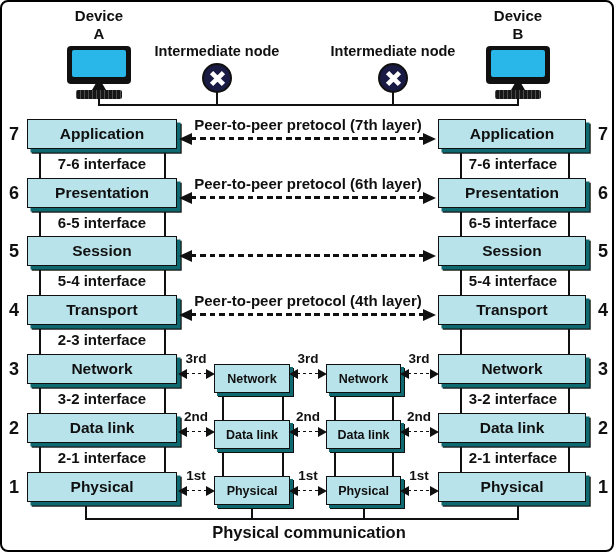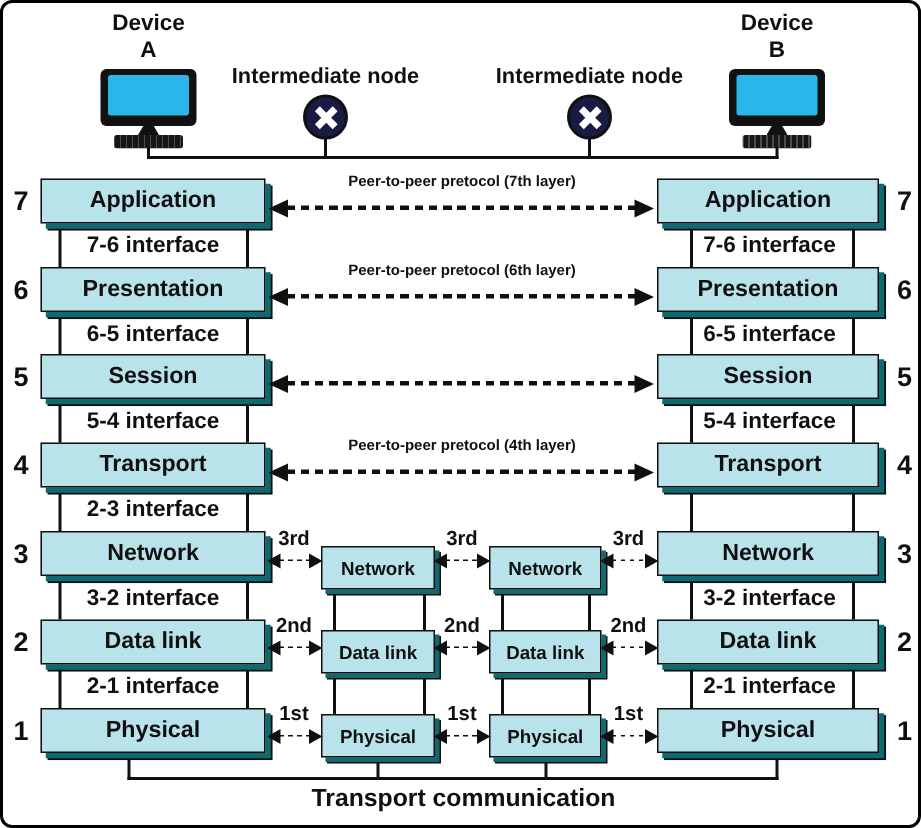--- a/index.html
+++ b/index.html
@@ -49,21 +49,21 @@
     flex: 1; height: 2.7px; margin: 0 -1px;
     background: repeating-linear-gradient(90deg, #101010 0 5.5px, transparent 5.5px 9.5px);
   }
   .ah { width: 0; height: 0; flex: none; }
   .ah.l { border-right: 13px solid #101010; border-top: 6.5px solid transparent; border-bottom: 6.5px solid transparent; }
   .ah.r { border-left: 13px solid #101010; border-top: 6.5px solid transparent; border-bottom: 6.5px solid transparent; }
   .arrow.sm { height: 11px; }
   .arrow.sm .dash { height: 1.8px; background: repeating-linear-gradient(90deg, #101010 0 3px, transparent 3px 6px); }
   .arrow.sm .ah.l { border-right: 9px solid #101010; border-top: 5px solid transparent; border-bottom: 5px solid transparent; }
   .arrow.sm .ah.r { border-left: 9px solid #101010; border-top: 5px solid transparent; border-bottom: 5px solid transparent; }
-  .peer-label { position: absolute; font-weight: 700; font-size: 10px; text-align: center; z-index: 3; }
+  .peer-label { position: absolute; font-weight: 700; font-size: 15px; text-align: center; z-index: 3; }
   .hop-label { position: absolute; font-weight: 700; font-size: 13.5px; text-align: center; width: 36px; z-index: 3; }
   .circle {
     position: absolute; width: 30px; height: 30px; border-radius: 50%;
     background: var(--node-fill, #1a1b45); border: 2.2px solid #101010;
     display: flex; align-items: center; justify-content: center; z-index: 2;
   }
   .mon-frame { position: absolute; background: #111; border-radius: 4px; }
   .mon-screen { position: absolute; background: var(--screen, #29b6e8); border-radius: 2px; }
   .mon-neck { position: absolute; background: #111; clip-path: polygon(25% 0, 75% 0, 100% 100%, 0 100%); }
   .mon-kbd {
@@ -251,15 +251,15 @@
     <span class="ah l"></span>
       <span class="dash"></span>
       <span class="ah r"></span>
   </div>
 
   <div class="vline" style="left:83px;top:501px;height:17px"></div>
   <div class="vline" style="left:249px;top:503px;height:15px"></div>
   <div class="vline" style="left:361px;top:503px;height:15px"></div>
   <div class="vline" style="left:515px;top:501px;height:17px"></div>
   <div class="hline" style="left:83px;top:516px;width:434px;height:2px"></div>
-  <div class="txt" style="left:197px;top:521px;width:220px;font-size:16.5px">Transport communication</div>
+  <div class="txt" style="left:197px;top:521px;width:220px;font-size:16.5px">Physical communication</div>
 
 </div>
 
 </body></html>

